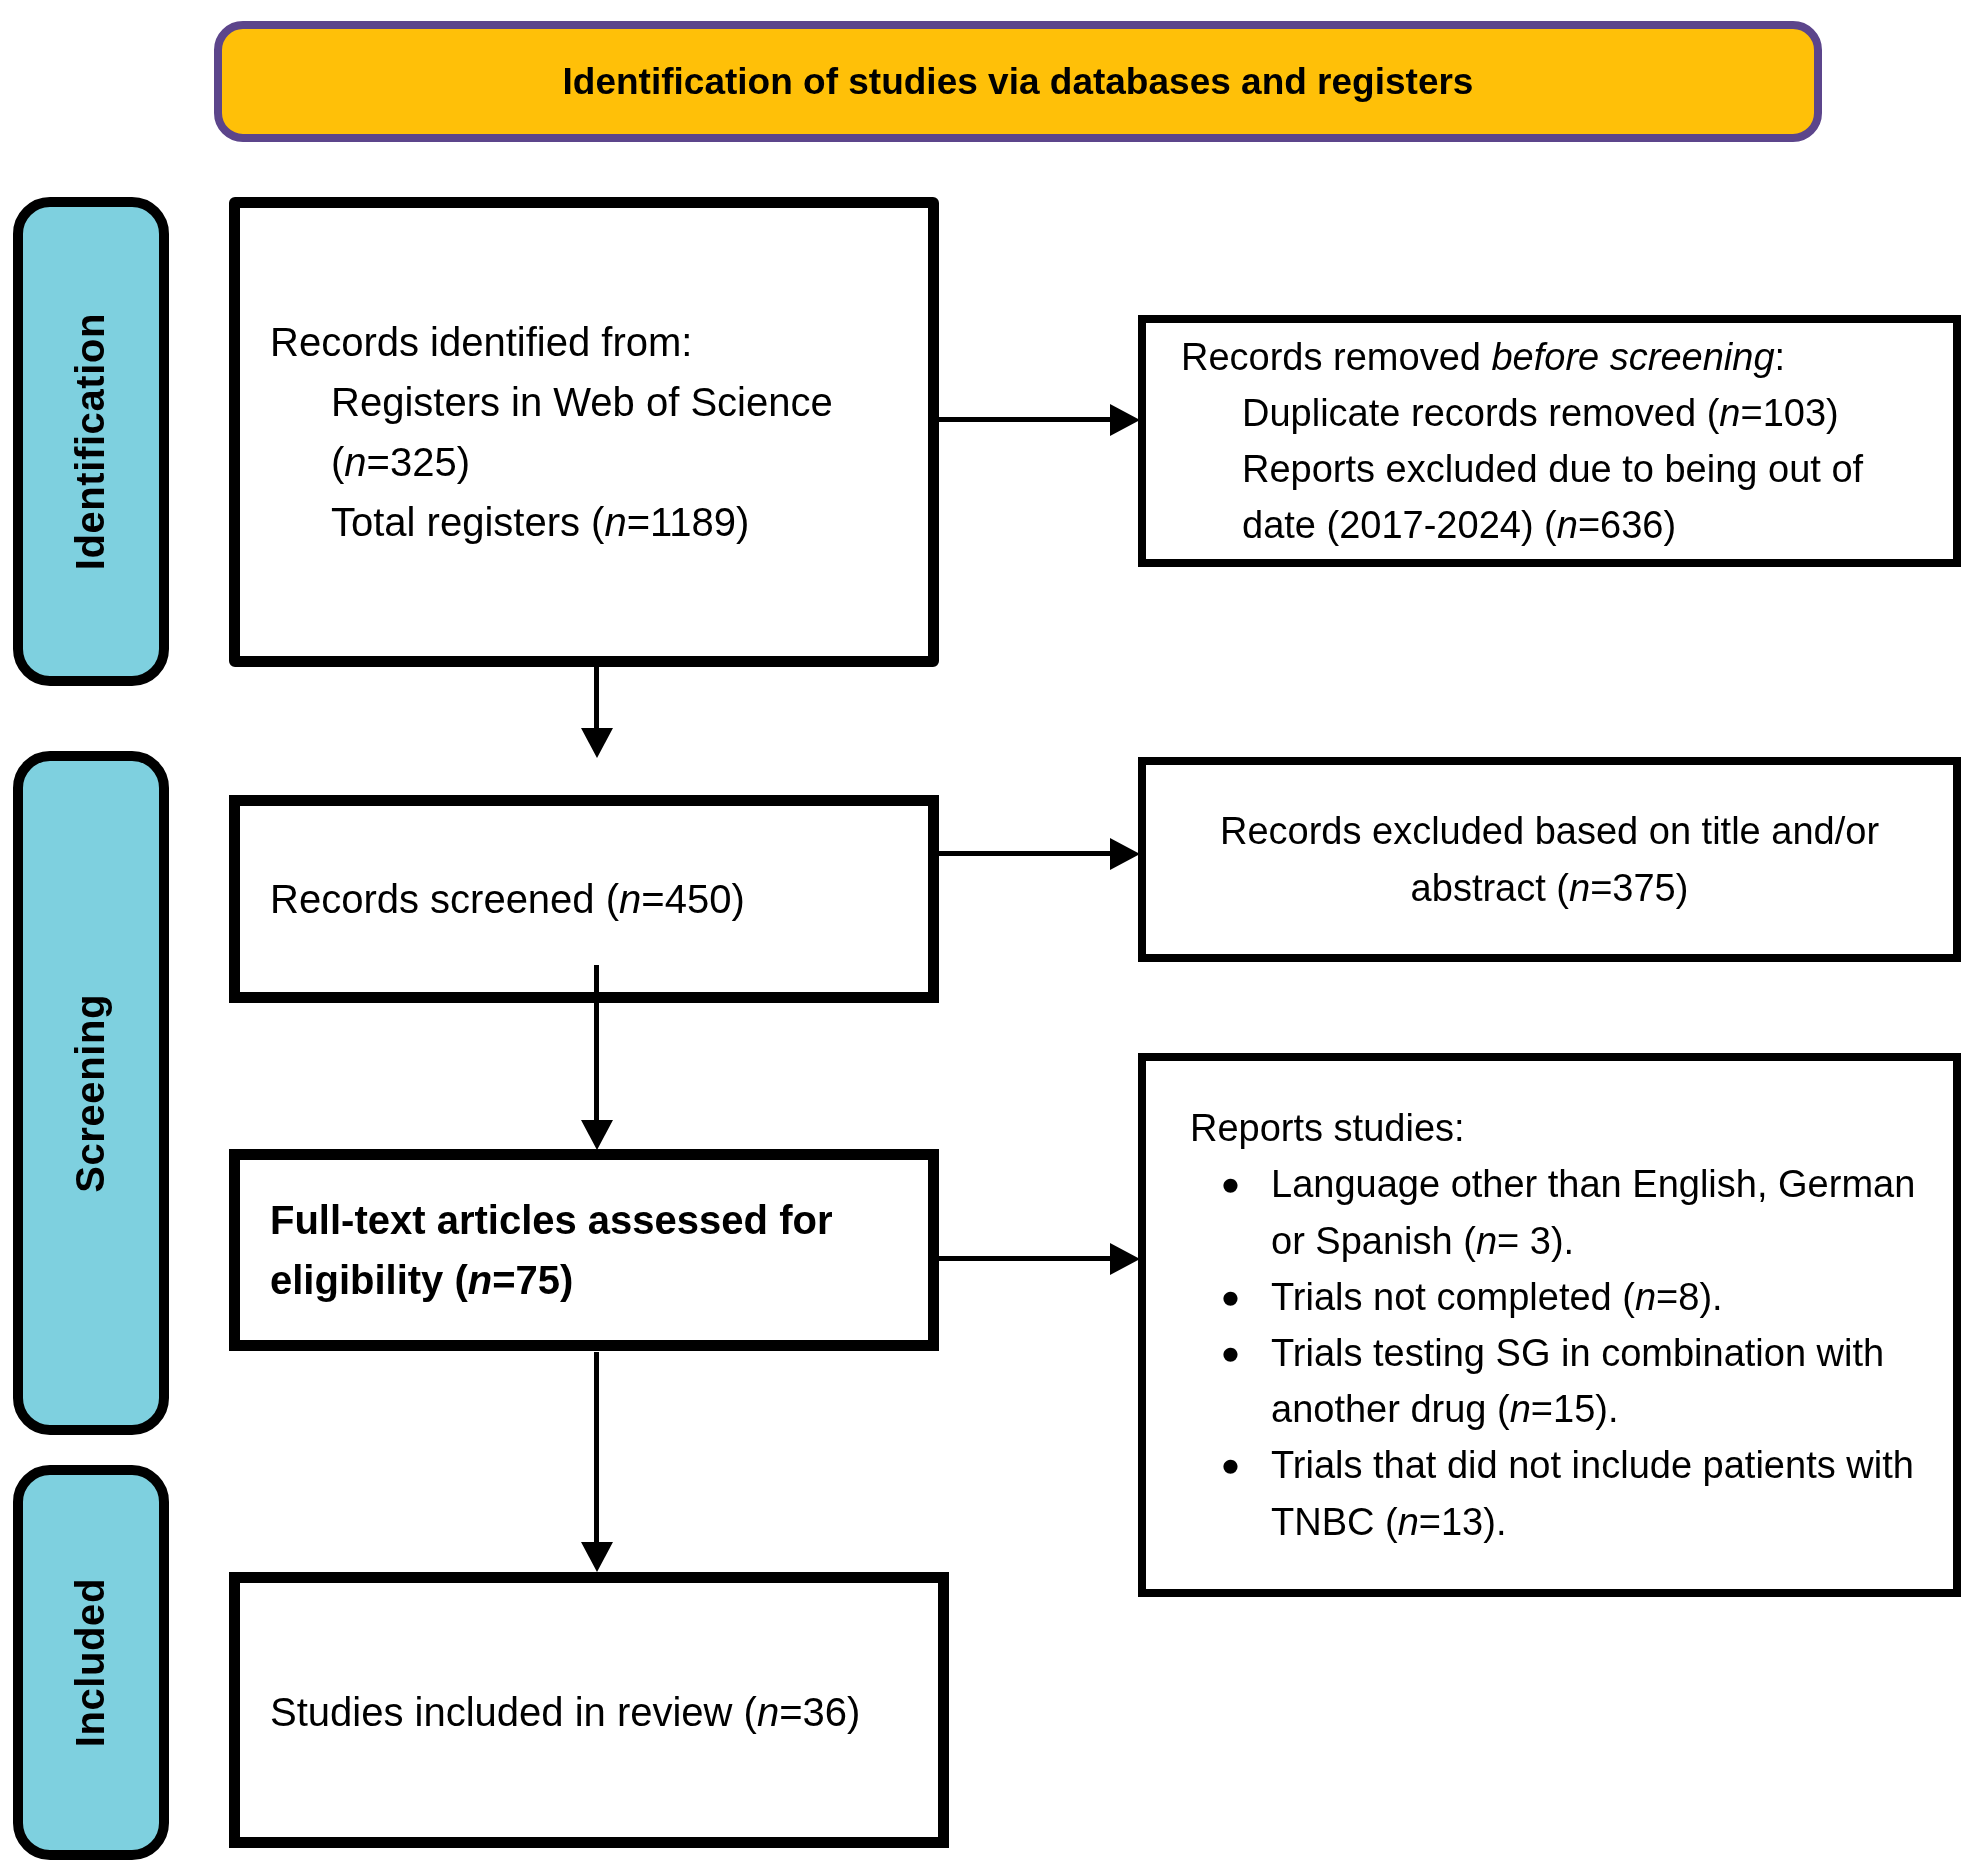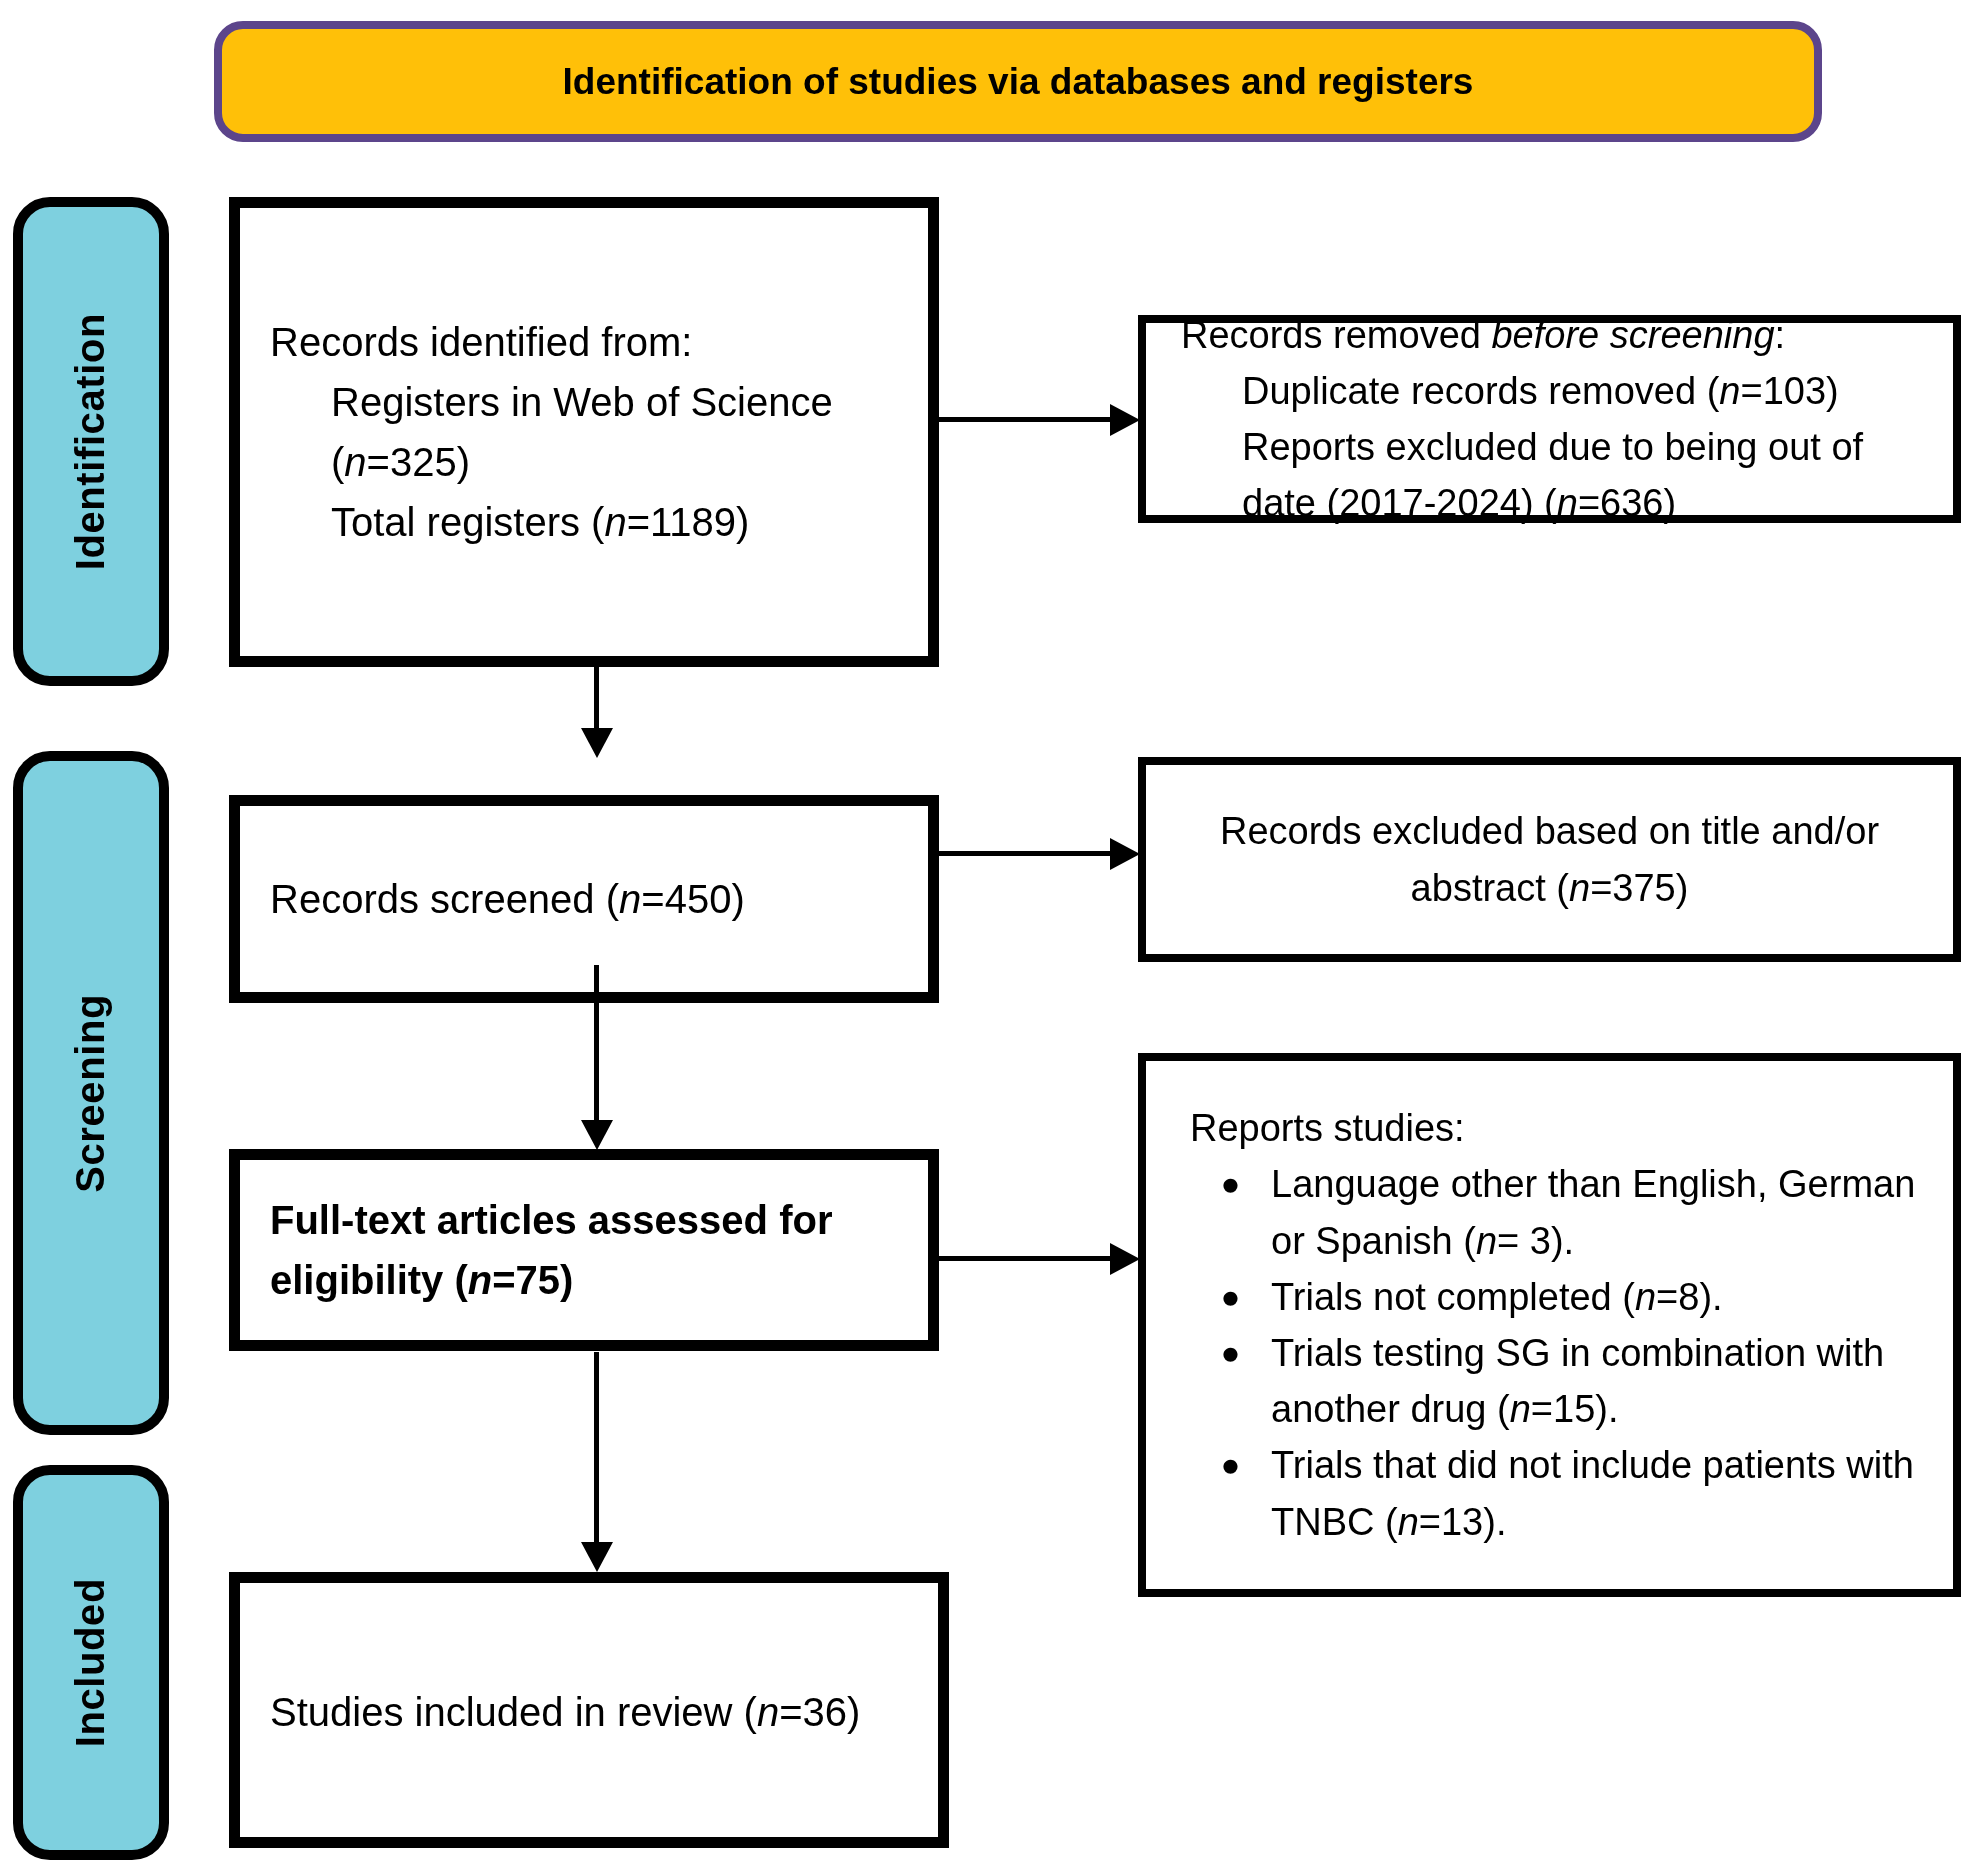--- a/index.html
+++ b/index.html
@@ -52,26 +52,26 @@
   .fbox {
     position: absolute;
     box-sizing: border-box;
     background: #fff;
     border: 11.4px solid #000;
     display: flex; flex-direction: column; justify-content: center;
     font-size: 40px; line-height: 1.5;
   }
   .fbox.thin { border-width: 8.8px; font-size: 38px; line-height: 1.48; }
 
-  #box-identified { left: 229px; top: 197px;  width: 710px; height: 470px; padding: 12.6px 19px 12.6px 30px; }
+  #box-identified { left: 229px; top: 197px;  width: 710px; height: 470px; padding: 12.6px 19px 12.6px 30px; border-radius: 6px; }
   #box-screened   { left: 229px; top: 795px; width: 710px; height: 208px; padding: 0 19px 0 30px; }
   #box-fulltext   { left: 229px; top: 1149px; width: 710px; height: 202px; padding: 0 19px 0 30px; font-weight: bold; }
   #box-included   { left: 229px; top: 1572px; width: 720px; height: 276px; padding: 4px 76px 0 30px; }
 
-  #box-removed        { left: 1138px; top: 315px;  width: 823px; height: 208px; padding: 6.3px 19px 6.3px 35px; }
+  #box-removed        { left: 1138px; top: 315px;  width: 823px; height: 252px; padding: 6.3px 19px 6.3px 35px; }
   #box-excluded-title { left: 1138px; top: 757px; width: 823px; height: 205px; padding: 0 73px; text-align: center; }
   #box-reports        { left: 1138px; top: 1053px; width: 823px; height: 544px; padding: 16px 16px 16px 44px; }
 
   .indent { margin-left: 61px; }
   .hang   { margin-left: 61px; }
 
   
   .brow { display: flex; align-items: flex-start; }
   .brow .dot {
     flex: 0 0 81px;

